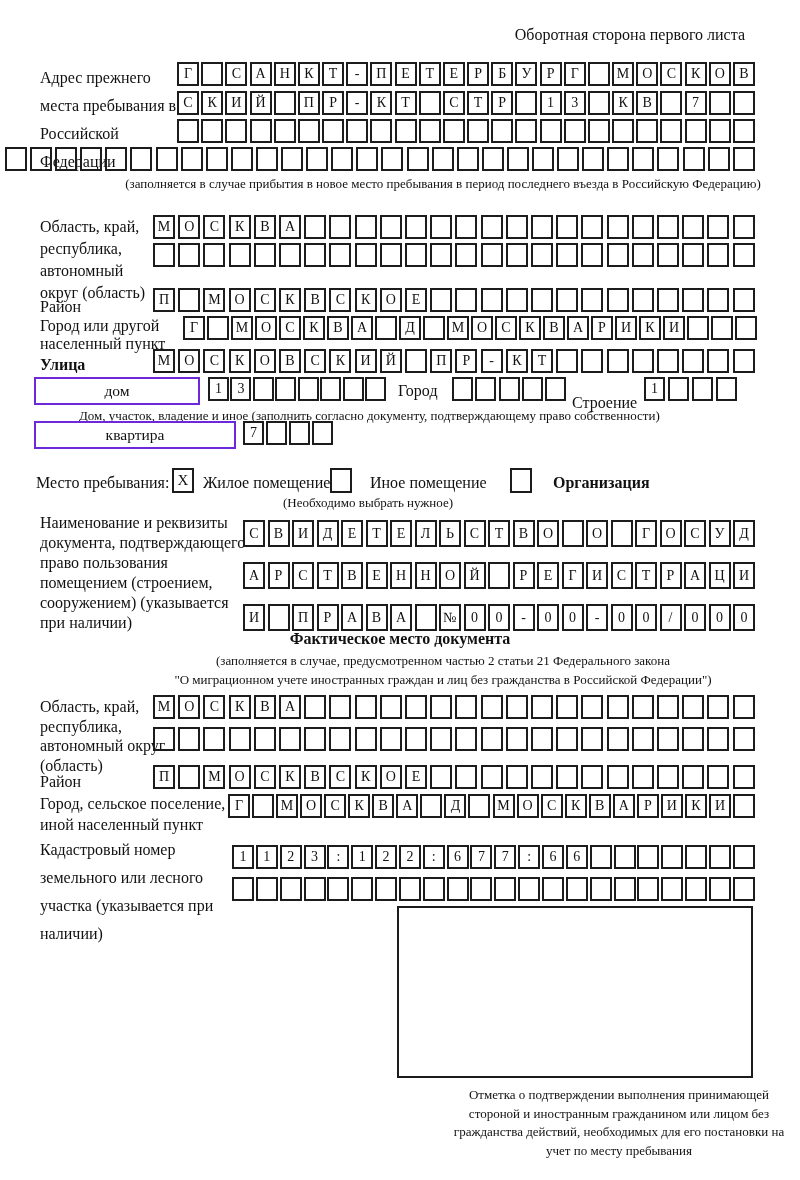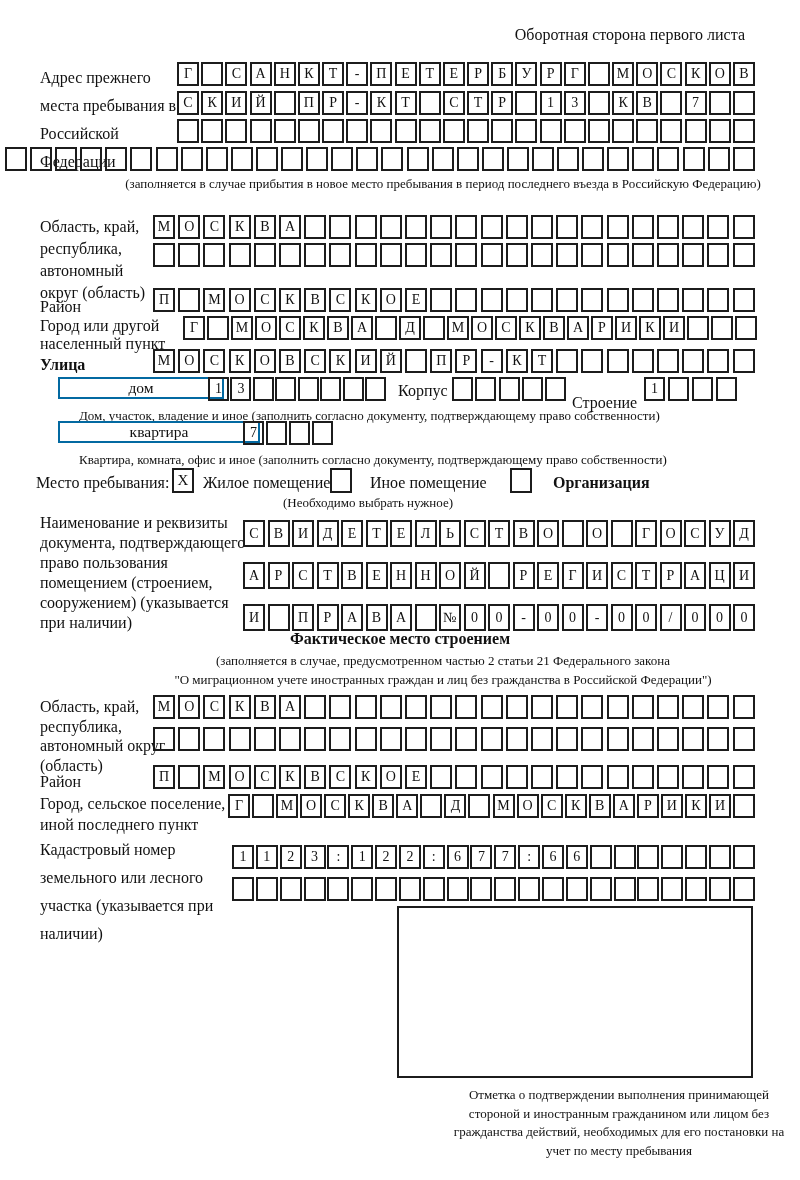--- a/index.html
+++ b/index.html
@@ -9,22 +9,22 @@
   .lbl { position:absolute; font-size:16px; line-height:22px; }
   .note { position:absolute; font-size:13px; line-height:18px;margin-left:43px; }
   .center { text-align:center; }
   .bold { font-weight:bold; }
   .cellrow { position:absolute; display:flex; justify-content:space-between; }
   .cell { flex:0 0 auto; width:22px; height:24px; border:2px solid #1c1c1c;
           display:flex; align-items:center; justify-content:center;
           font-size:14px; font-family:"Liberation Serif", serif; }
   .tight .cell { width:21px; }
   .tall .cell { height:27px; }
-  .bigbox { position:absolute; height:22px; border:2px solid #0369a1;
-            display:flex; align-items:center; justify-content:center; font-size:15.5px;margin-left:24px; }
+  .bigbox { position:absolute; height:28px; border:2px solid #6d28d9;
+            display:flex; align-items:center; justify-content:center; font-size:15.5px; }
   .cb { position:absolute; width:22px; height:25px; border:2px solid #1c1c1c;
         display:flex; align-items:center; justify-content:center; font-size:15px; }
   .stampbox { position:absolute; border:2px solid #1c1c1c; background:#fff; }
 </style>
 </head>
 <body>
 
 <div class="page">
 
   <div class="lbl" style="top:24px; right:55px;">Оборотная сторона первого листа</div>
@@ -285,21 +285,21 @@
   <div class="cellrow tight" style="left:208px; top:377px; width:178px;">
       <div class="cell">1</div>
       <div class="cell">3</div>
       <div class="cell"></div>
       <div class="cell"></div>
       <div class="cell"></div>
       <div class="cell"></div>
       <div class="cell"></div>
       <div class="cell"></div>
     </div>
-  <div class="lbl" style="left:398px; top:380px;">Корпус</div>
+  <div class="lbl" style="left:398px; top:380px;">Город</div>
   <div class="cellrow tight" style="left:452px; top:377px; width:114px;">
       <div class="cell"></div>
       <div class="cell"></div>
       <div class="cell"></div>
       <div class="cell"></div>
       <div class="cell"></div>
     </div>
   <div class="lbl" style="left:572px; top:392px;">Строение</div>
   <div class="cellrow tight" style="left:644px; top:377px; width:93px;">
       <div class="cell">1</div>
@@ -309,21 +309,20 @@
     </div>
   <div class="note" style="left:36px; top:407px;">Дом, участок, владение и иное (заполнить согласно документу, подтверждающему право собственности)</div>
 
   <div class="bigbox" style="left:34px; top:421px; width:202px;">квартира</div>
   <div class="cellrow tight" style="left:243px; top:421px; width:90px;">
       <div class="cell">7</div>
       <div class="cell"></div>
       <div class="cell"></div>
       <div class="cell"></div>
     </div>
-  <div class="note" style="left:36px; top:451px;">Квартира, комната, офис и иное (заполнить согласно документу, подтверждающему право собственности)</div>
 
   <div class="lbl" style="left:36px; top:472px;">Место пребывания:</div>
   <div class="cb" style="left:172px; top:468px;">X</div>
   <div class="lbl" style="left:203px; top:472px;">Жилое помещение</div>
   <div class="cb" style="left:330px; top:468px;"></div>
   <div class="lbl" style="left:370px; top:472px;">Иное помещение</div>
   <div class="cb" style="left:510px; top:468px;"></div>
   <div class="lbl" style="left:553px; top:472px;font-weight:bold;">Организация</div>
   <div class="note" style="left:240px; top:494px;">(Необходимо выбрать нужное)</div>
 
@@ -391,21 +390,21 @@
       <div class="cell">0</div>
       <div class="cell">-</div>
       <div class="cell">0</div>
       <div class="cell">0</div>
       <div class="cell">/</div>
       <div class="cell">0</div>
       <div class="cell">0</div>
       <div class="cell">0</div>
     </div>
 
-  <div class="lbl bold center" style="left:0; top:628px; width:800px;">Фактическое место строением</div>
+  <div class="lbl bold center" style="left:0; top:628px; width:800px;">Фактическое место документа</div>
   <div class="note center" style="left:0; top:652px; width:800px;">(заполняется в случае, предусмотренном частью 2 статьи 21 Федерального закона</div>
   <div class="note center" style="left:0; top:671px; width:800px;">"О миграционном учете иностранных граждан и лиц без гражданства в Российской Федерации")</div>
 
   <div class="lbl" style="left:40px; top:697px; width:150px; line-height:19.5px;">Область, край, республика, автономный округ (область)</div>
   <div class="cellrow" style="left:153px; top:695px; width:602px;">
       <div class="cell">М</div>
       <div class="cell">О</div>
       <div class="cell">С</div>
       <div class="cell">К</div>
       <div class="cell">В</div>
@@ -477,21 +476,21 @@
       <div class="cell"></div>
       <div class="cell"></div>
       <div class="cell"></div>
       <div class="cell"></div>
       <div class="cell"></div>
       <div class="cell"></div>
       <div class="cell"></div>
       <div class="cell"></div>
     </div>
 
-  <div class="lbl" style="left:40px; top:793px; width:195px; line-height:21px;">Город, сельское поселение, иной последнего пункт</div>
+  <div class="lbl" style="left:40px; top:793px; width:195px; line-height:21px;">Город, сельское поселение, иной населенный пункт</div>
   <div class="cellrow" style="left:228px; top:794px; width:527px;">
       <div class="cell">Г</div>
       <div class="cell"></div>
       <div class="cell">М</div>
       <div class="cell">О</div>
       <div class="cell">С</div>
       <div class="cell">К</div>
       <div class="cell">В</div>
       <div class="cell">А</div>
       <div class="cell"></div>

